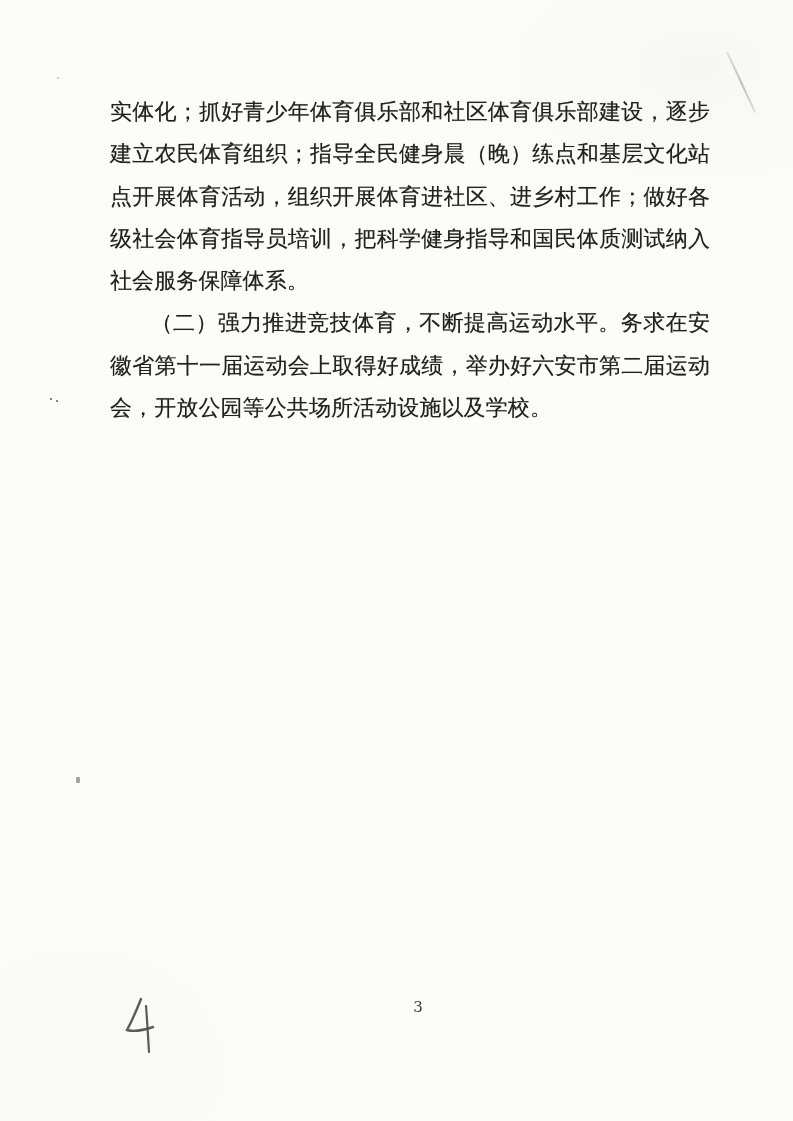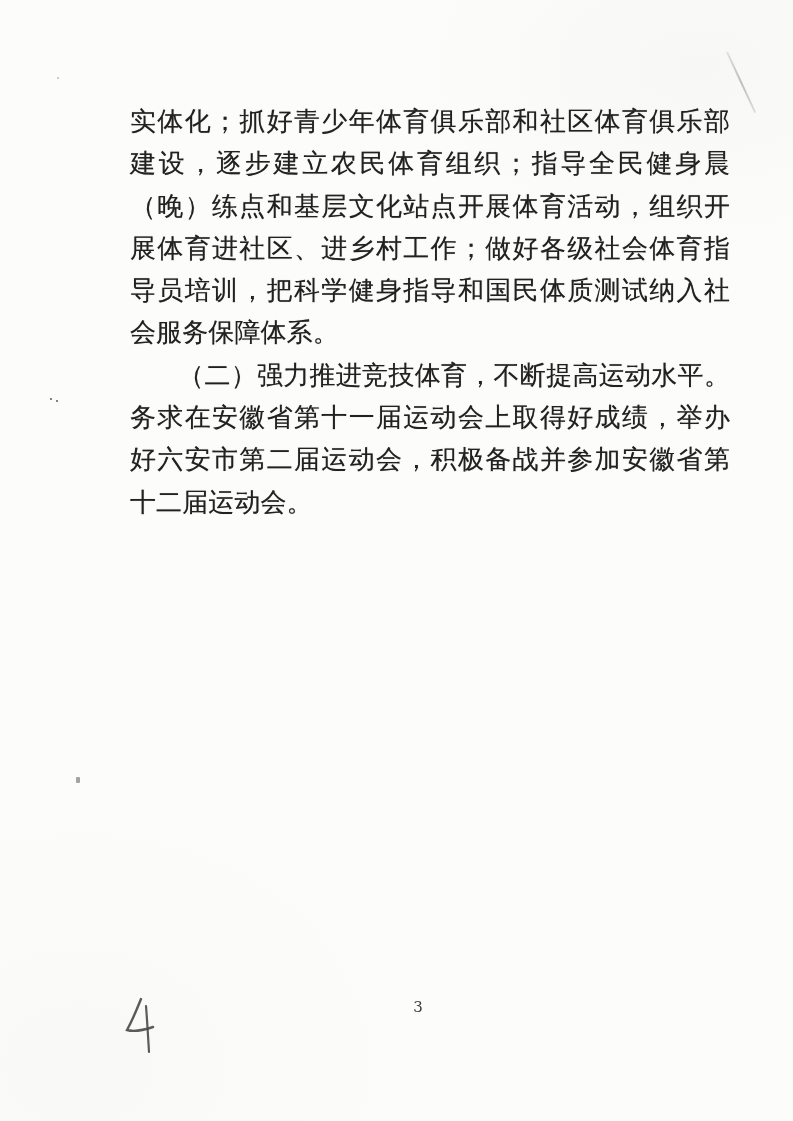--- a/index.html
+++ b/index.html
@@ -14,31 +14,30 @@
     height: 1121px;
     overflow: hidden;
     background:
       radial-gradient(ellipse 420px 260px at 88% 6%, rgba(120,120,120,0.035), transparent 70%),
       radial-gradient(ellipse 500px 400px at 10% 95%, rgba(120,120,120,0.025), transparent 70%),
       #fcfcfb;
   }
   .doc-body {
     position: absolute;
     left: 110px;
-    top: 101px;
+    top: 91px;
     width: 600px;
-    font-size: 26px;
+    font-size: 22px;
     line-height: 42.3px;
     color: #222120;
     text-align: justify;
     text-align-last: left;
     letter-spacing: 0.1px;
     word-break: break-all;
     text-shadow: 0 0 0.7px rgba(45, 45, 45, 0.55);
-    margin-left: 20px;
   }
   .para {
     margin: 0;
     text-indent: 1.85em;
   }
   .para.cont {
     text-indent: 0;
   }
   .page-number {
     position: absolute;
@@ -93,21 +92,21 @@
 <div class="page">
 
   <div class="scratch"></div>
   <div class="speck speck-a"></div>
   <div class="speck speck-b"></div>
   <div class="speck speck-c"></div>
   <div class="speck speck-d"></div>
 
   <div class="doc-body">
     <p class="para cont">实体化；抓好青少年体育俱乐部和社区体育俱乐部建设，逐步建立农民体育组织；指导全民健身晨（晚）练点和基层文化站点开展体育活动，组织开展体育进社区、进乡村工作；做好各级社会体育指导员培训，把科学健身指导和国民体质测试纳入社会服务保障体系。</p>
-    <p class="para">（二）强力推进竞技体育，不断提高运动水平。务求在安徽省第十一届运动会上取得好成绩，举办好六安市第二届运动会，积极备战并参加安徽省第十二届运动会。</p>
+    <p class="para">（二）强力推进竞技体育，不断提高运动水平。务求在安徽省第十一届运动会上取得好成绩，举办好六安市第二届运动会，开放公园等公共场所活动设施以及学校。</p>
   </div>
 
   <div class="page-number">3</div>
 
   <div class="handwritten">
     <svg width="60" height="80" viewBox="0 0 60 80">
       <path d="M 29 14 C 25 24, 20 36, 15 45 C 22 47, 32 45, 41 42" fill="none" stroke="#4a4947" stroke-width="2.4" stroke-linecap="round" opacity="0.9"></path>
       <path d="M 34 21 C 35 33, 36 50, 37 67" fill="none" stroke="#4a4947" stroke-width="2.2" stroke-linecap="round" opacity="0.9"></path>
     </svg>
     <span class="sr-only">4</span>

